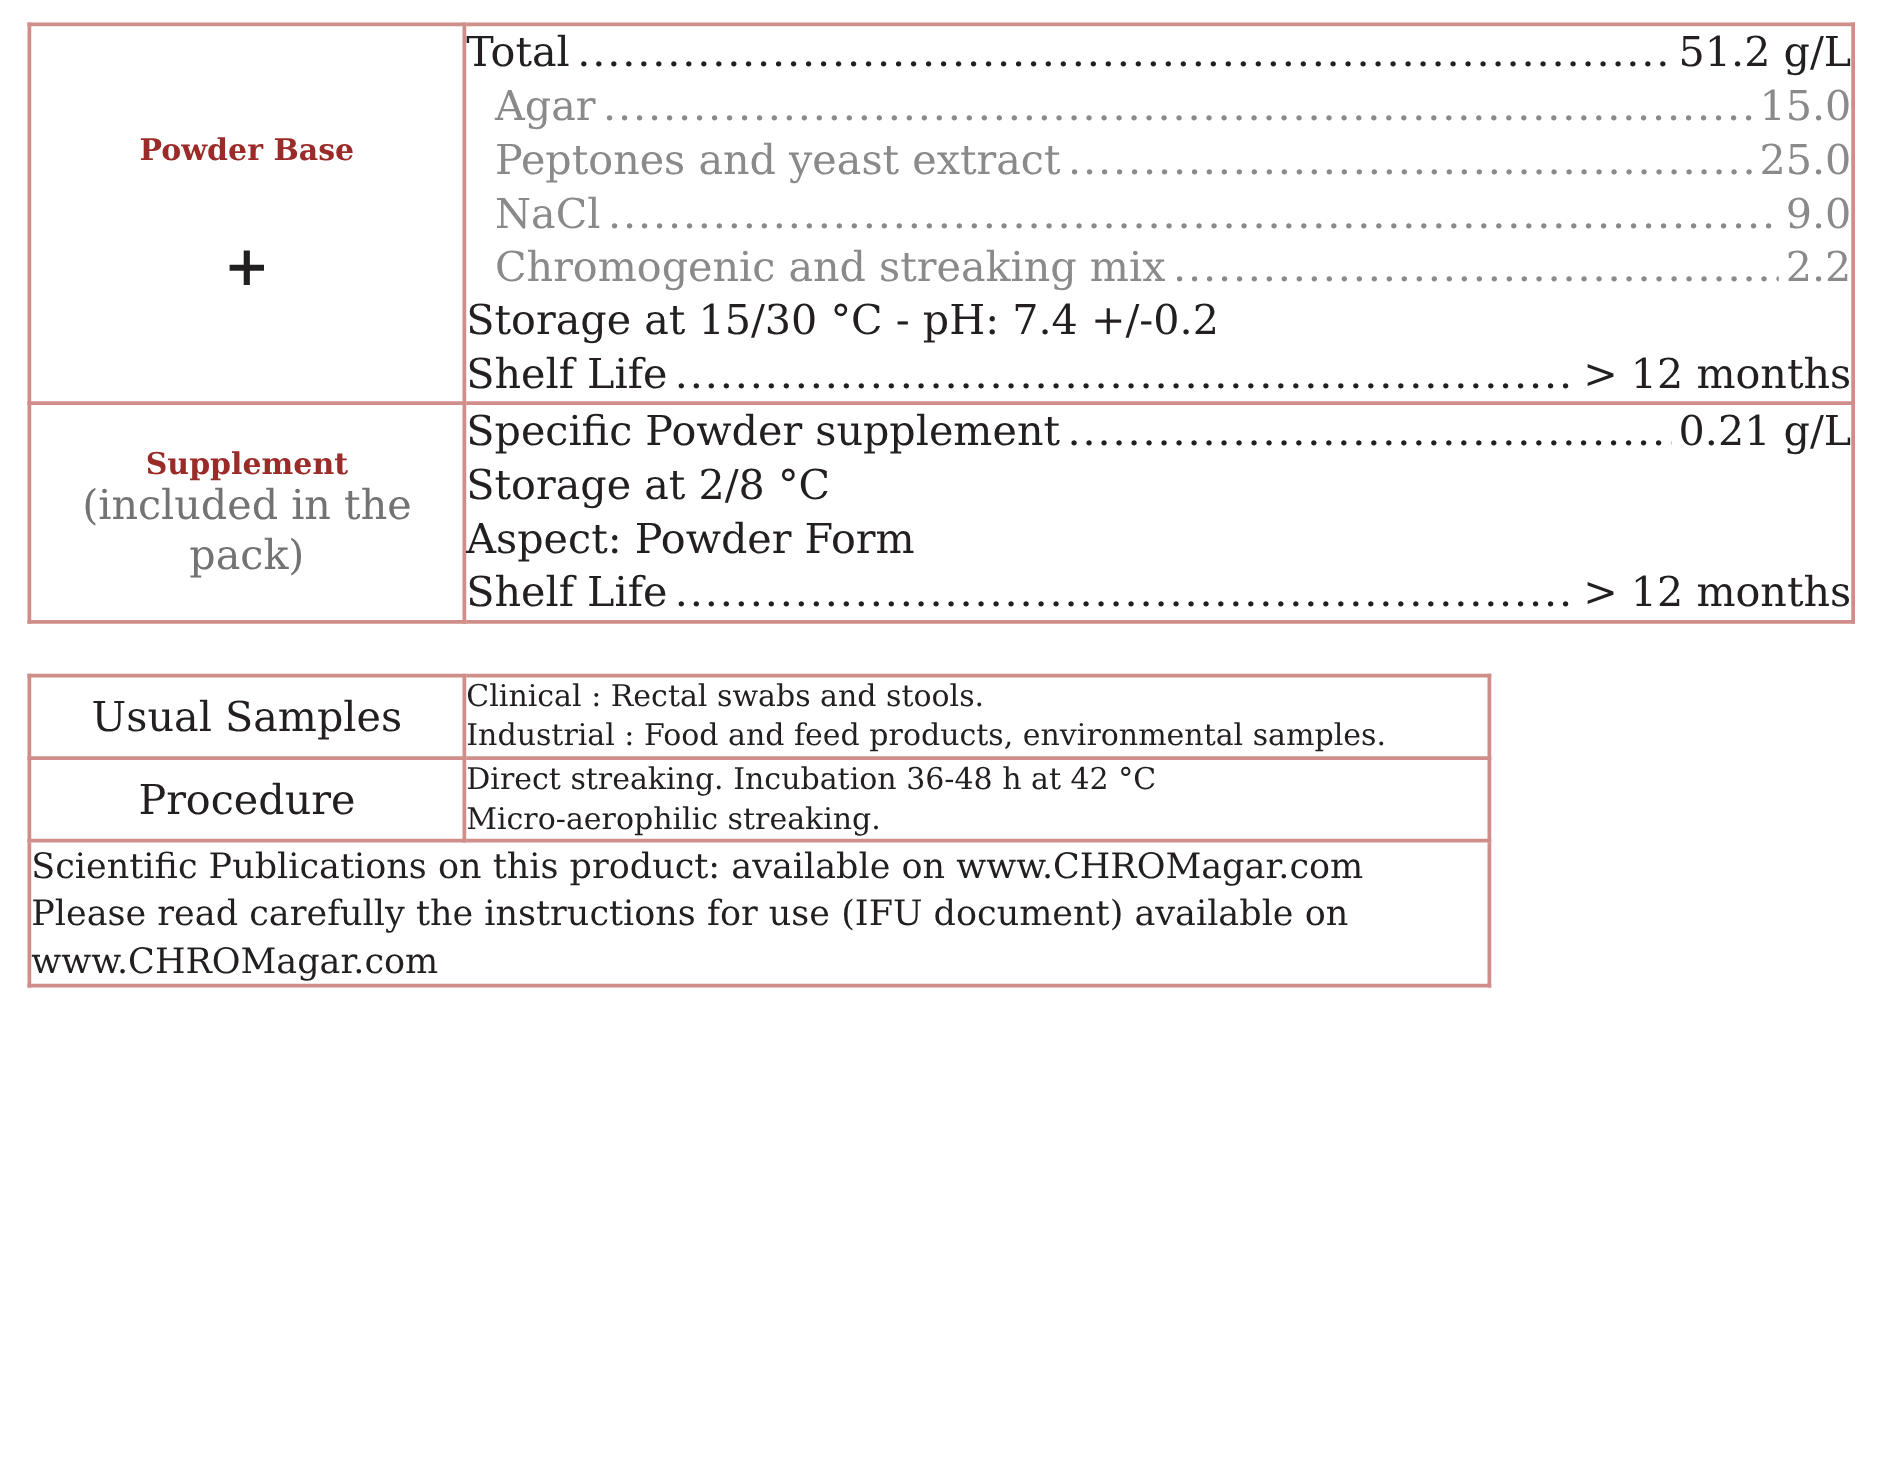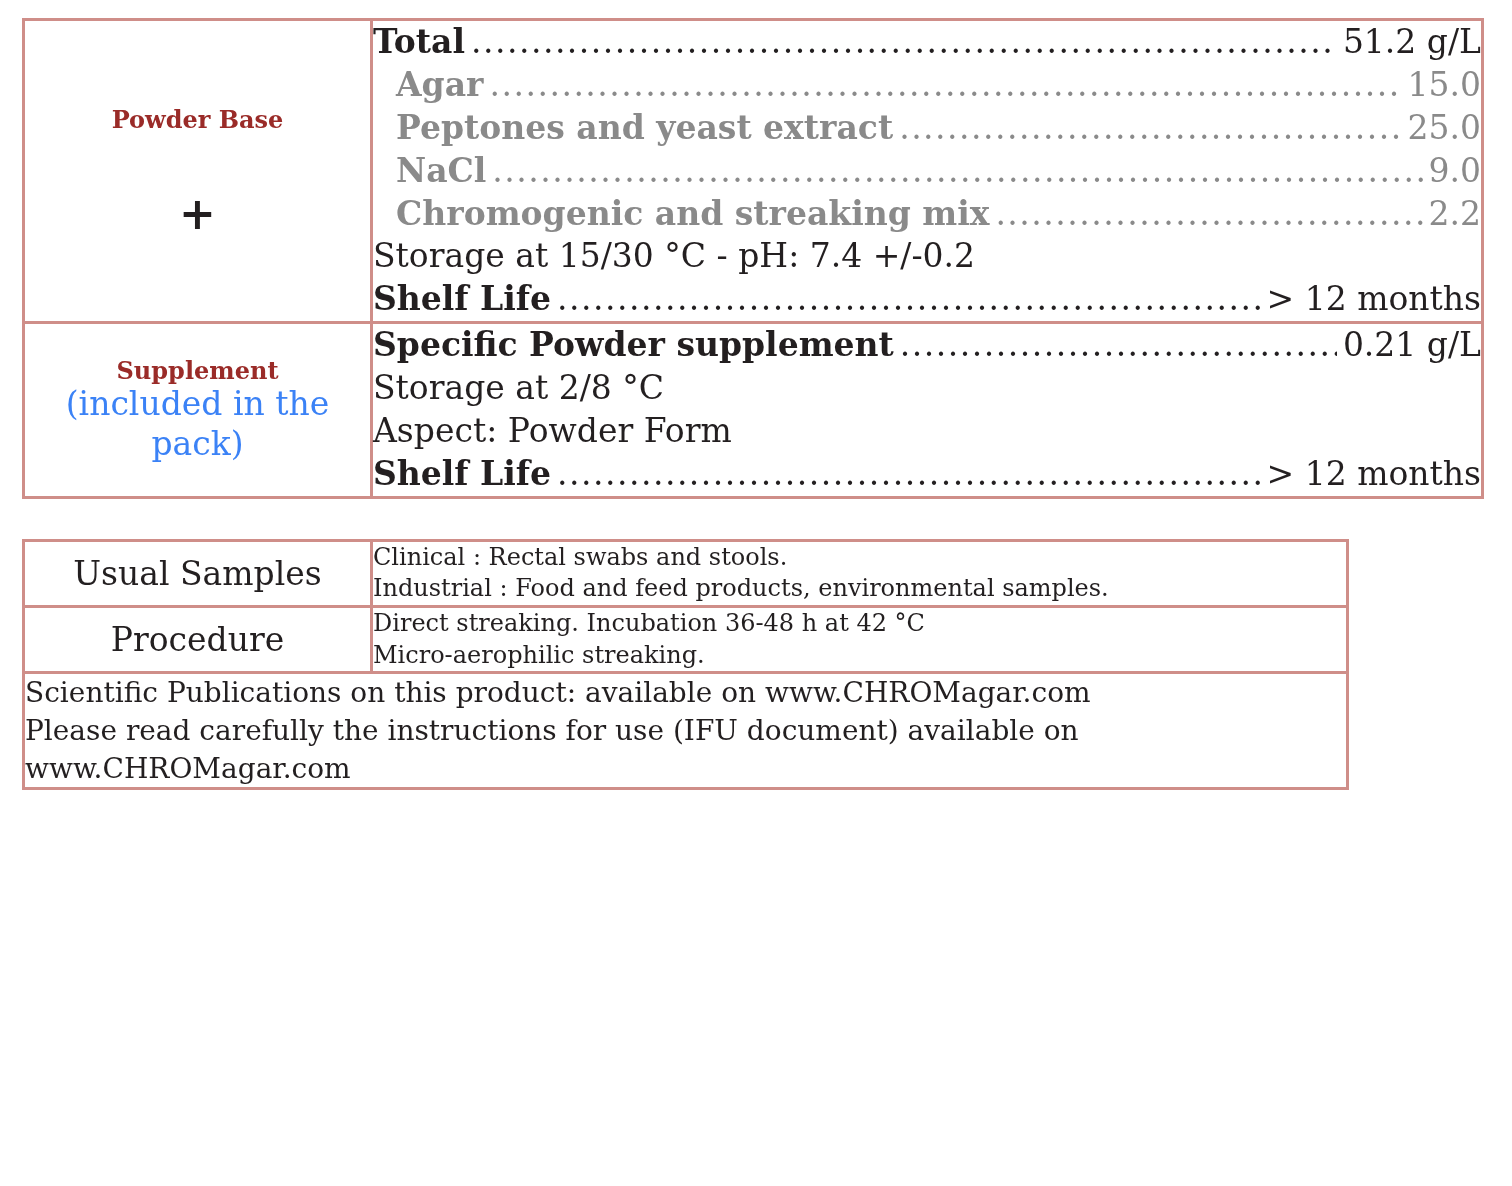--- a/index.html
+++ b/index.html
@@ -44,54 +44,54 @@
   }
   .label-title {
     color: #9a2b28;
     font-weight: bold;
     font-size: 24px;
     line-height: 1.15;
   }
   .label-sub {
     font-size: 33px;
     line-height: 1.2;
-    color: #3b82f6;
+    color: #737373;
   }
   .plus {
     font-size: 44px;
     font-weight: bold;
     line-height: 1.0;
     margin-top: 58px;
   }
 
   .ln {
     font-size: 33px;
     line-height: 1.30;
     white-space: nowrap;
     display: flex;
     align-items: baseline;
   }
-  .ln .txt { flex: 0 0 auto; font-weight: bold; }
+  .ln .txt { flex: 0 0 auto; }
   .ln .dots {
     flex: 1 1 auto;
     overflow: hidden;
     white-space: nowrap;
     margin: 0 6px;
     letter-spacing: 1.5px;
   }
   .ln .val { flex: 0 0 auto; }
   .ln.plain { display: block; }
   .indent { padding-left: 56px; }
   .grey { color: #8a8a8a; padding-left: 23px; }
 
   .gap { height: 40px; }
 
   table.info {
     border-collapse: collapse;
-    width: 1327px;
+    width: 1171px;
     table-layout: fixed;
   }
   table.info td {
     border: 3px solid #cf8e89;
     padding: 0;
     vertical-align: middle;
   }
   .info-label {
     width: 348px;
     text-align: center;

